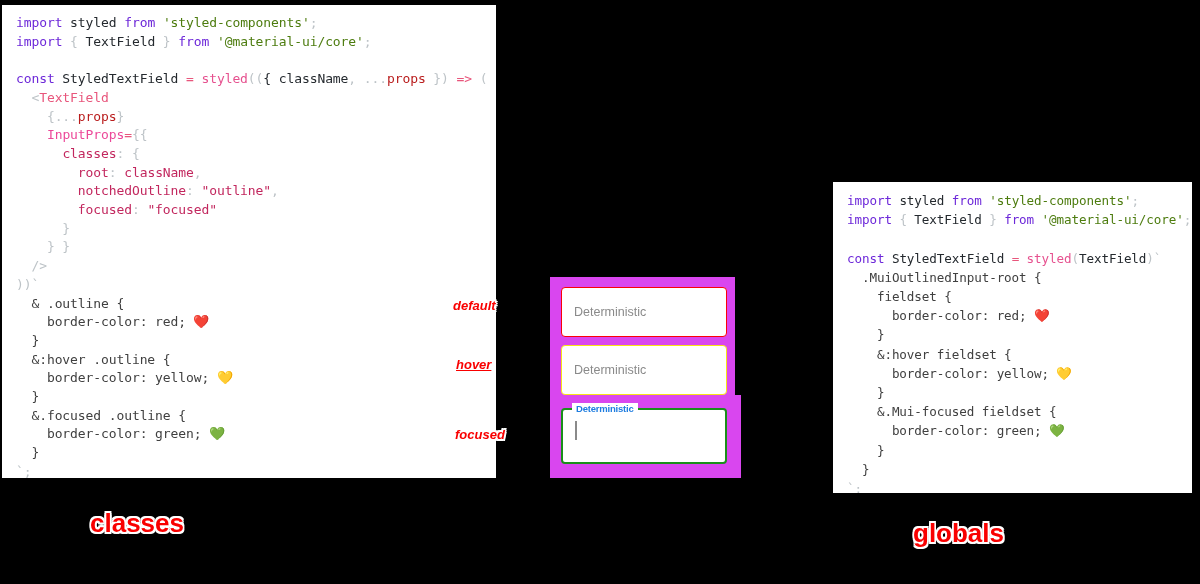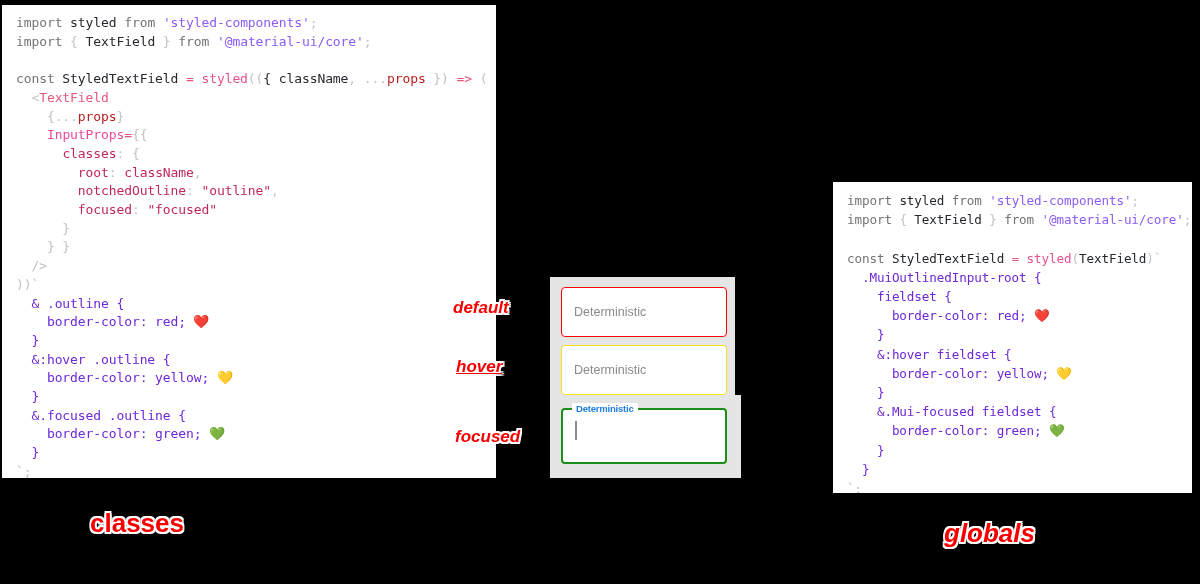--- a/index.html
+++ b/index.html
@@ -39,40 +39,40 @@
   .code {
     font-family: "DejaVu Sans Mono", monospace;
     font-size: 13px;
     line-height: 18.7px;
     white-space: pre;
     color: #383a42;
     letter-spacing: -0.1px;
   }
   #panel-globals .code { font-size: 12.6px; line-height: 19.2px; }
 
-  .tok-kw      { color: #737373; }
+  .tok-kw      { color: #6d28d9; }
   .tok-plain   { color: #24292e; }
-  .tok-str     { color: #8b5cf6; }
+  .tok-str     { color: #4d7c0f; }
   .tok-fn      { color: #e6518f; }
   .tok-tag     { color: #e8567c; }
   .tok-prop    { color: #c2275e; }
   .tok-attr    { color: #ec4899; }
   .tok-op      { color: #e8567c; }
   .tok-var     { color: #b91c1c; }
-  .tok-css     { color: #6d28d9; }
+  .tok-css     { color: #404040; }
   .tok-grey    { color: #bdc3c7; }
 
   
   #demo-panel {
     position: absolute;
     left: 550px;
     top: 277px;
     width: 191px;
     height: 201px;
-    background: #e5e5e5;
+    background: #d946ef;
   }
   
   #demo-panel .notch-cover {
     position: absolute;
     right: 0;
     top: 0;
     width: 6px;
     height: 118px;
     background: #000000;
   }
@@ -137,27 +137,27 @@
     font-family: "Liberation Sans", sans-serif;
     font-weight: bold;
     color: #f90000;
     white-space: nowrap;
     text-shadow:
       -1.6px -1.6px 0 #ffffff,  1.6px -1.6px 0 #ffffff,
       -1.6px  1.6px 0 #ffffff,  1.6px  1.6px 0 #ffffff,
       -1.6px 0 0 #ffffff,  1.6px 0 0 #ffffff,
        0 -1.6px 0 #ffffff,  0 1.6px 0 #ffffff;
   }
-  .annot-state { font-size: 17px; font-style: italic; }
+  .annot-state { font-size: 13px; font-style: italic; }
   #annot-default  { left: 453px; top: 298px; }
   #annot-hover    { left: 456px; top: 357px; text-decoration: underline; }
   #annot-focused  { left: 455px; top: 427px; }
   .annot-title { font-size: 26px; }
   #annot-classes { left: 90px;  top: 508px; }
-  #annot-globals { left: 944px; top: 518px; font-style: italic; }
+  #annot-globals { left: 913px; top: 518px; }
 </style>
 </head>
 <body>
 
 <div class="code-panel" id="panel-classes">
   <div class="code"><div><span class="tok-kw">import</span><span class="tok-plain"> </span><span class="tok-plain">styled</span><span class="tok-plain"> </span><span class="tok-kw">from</span><span class="tok-plain"> </span><span class="tok-str">'styled-components'</span><span class="tok-grey">;</span></div><div><span class="tok-kw">import</span><span class="tok-plain"> </span><span class="tok-grey">{</span><span class="tok-plain"> TextField </span><span class="tok-grey">}</span><span class="tok-plain"> </span><span class="tok-kw">from</span><span class="tok-plain"> </span><span class="tok-str">'@material-ui/core'</span><span class="tok-grey">;</span></div><div>&nbsp;</div><div><span class="tok-kw">const</span><span class="tok-plain"> StyledTextField </span><span class="tok-op">=</span><span class="tok-plain"> </span><span class="tok-fn">styled</span><span class="tok-grey">((</span><span class="tok-plain">{ className</span><span class="tok-grey">,</span><span class="tok-plain"> </span><span class="tok-grey">...</span><span class="tok-var">props</span><span class="tok-grey"> }) </span><span class="tok-op">=&gt;</span><span class="tok-grey"> (</span></div><div><span class="tok-grey">  &lt;</span><span class="tok-tag">TextField</span></div><div><span class="tok-grey">    {</span><span class="tok-grey">...</span><span class="tok-var">props</span><span class="tok-grey">}</span></div><div><span class="tok-plain">    </span><span class="tok-attr">InputProps</span><span class="tok-op">=</span><span class="tok-grey">{{</span></div><div><span class="tok-plain">      </span><span class="tok-prop">classes</span><span class="tok-grey">: {</span></div><div><span class="tok-plain">        </span><span class="tok-prop">root</span><span class="tok-grey">: </span><span class="tok-prop">className</span><span class="tok-grey">,</span></div><div><span class="tok-plain">        </span><span class="tok-prop">notchedOutline</span><span class="tok-grey">: </span><span class="tok-prop">"outline"</span><span class="tok-grey">,</span></div><div><span class="tok-plain">        </span><span class="tok-prop">focused</span><span class="tok-grey">: </span><span class="tok-prop">"focused"</span></div><div><span class="tok-grey">      }</span></div><div><span class="tok-grey">    } }</span></div><div><span class="tok-grey">  /&gt;</span></div><div><span class="tok-grey">))`</span></div><div><span class="tok-css">  &amp; .outline {</span></div><div><span class="tok-css">    border-color: red; </span><span class="tok-plain">❤️</span></div><div><span class="tok-css">  }</span></div><div><span class="tok-css">  &amp;:hover .outline {</span></div><div><span class="tok-css">    border-color: yellow; </span><span class="tok-plain">💛</span></div><div><span class="tok-css">  }</span></div><div><span class="tok-css">  &amp;.focused .outline {</span></div><div><span class="tok-css">    border-color: green; </span><span class="tok-plain">💚</span></div><div><span class="tok-css">  }</span></div><div><span class="tok-grey">`;</span></div></div>
 </div>
 
 <div class="code-panel" id="panel-globals">
   <div class="code"><div><span class="tok-kw">import</span><span class="tok-plain"> </span><span class="tok-plain">styled</span><span class="tok-plain"> </span><span class="tok-kw">from</span><span class="tok-plain"> </span><span class="tok-str">'styled-components'</span><span class="tok-grey">;</span></div><div><span class="tok-kw">import</span><span class="tok-plain"> </span><span class="tok-grey">{</span><span class="tok-plain"> TextField </span><span class="tok-grey">}</span><span class="tok-plain"> </span><span class="tok-kw">from</span><span class="tok-plain"> </span><span class="tok-str">'@material-ui/core'</span><span class="tok-grey">;</span></div><div>&nbsp;</div><div><span class="tok-kw">const</span><span class="tok-plain"> StyledTextField </span><span class="tok-op">=</span><span class="tok-plain"> </span><span class="tok-fn">styled</span><span class="tok-grey">(</span><span class="tok-plain">TextField</span><span class="tok-grey">)`</span></div><div><span class="tok-css">  .MuiOutlinedInput-root {</span></div><div><span class="tok-css">    fieldset {</span></div><div><span class="tok-css">      border-color: red; </span><span class="tok-plain">❤️</span></div><div><span class="tok-css">    }</span></div><div><span class="tok-css">    &amp;:hover fieldset {</span></div><div><span class="tok-css">      border-color: yellow; </span><span class="tok-plain">💛</span></div><div><span class="tok-css">    }</span></div><div><span class="tok-css">    &amp;.Mui-focused fieldset {</span></div><div><span class="tok-css">      border-color: green; </span><span class="tok-plain">💚</span></div><div><span class="tok-css">    }</span></div><div><span class="tok-css">  }</span></div><div><span class="tok-grey">`;</span></div></div>

